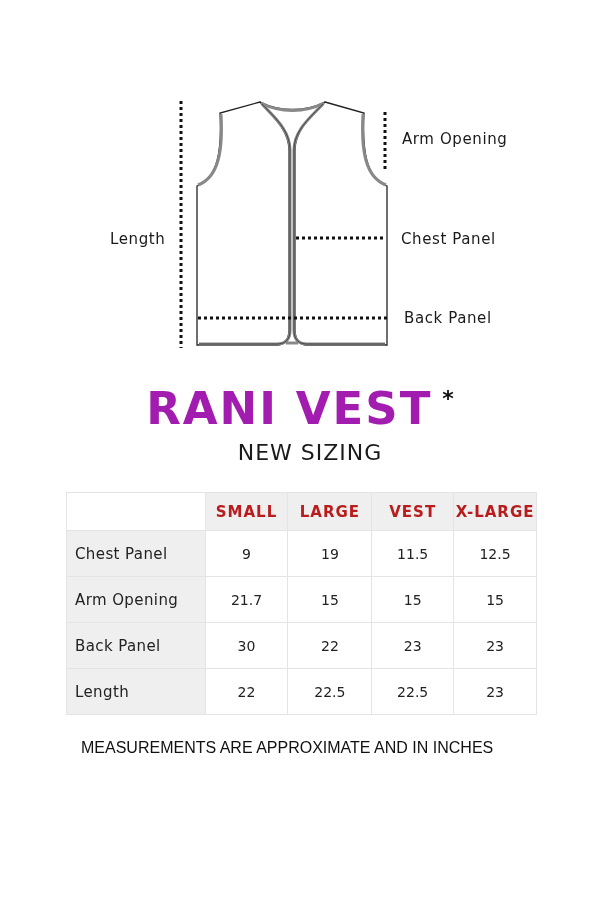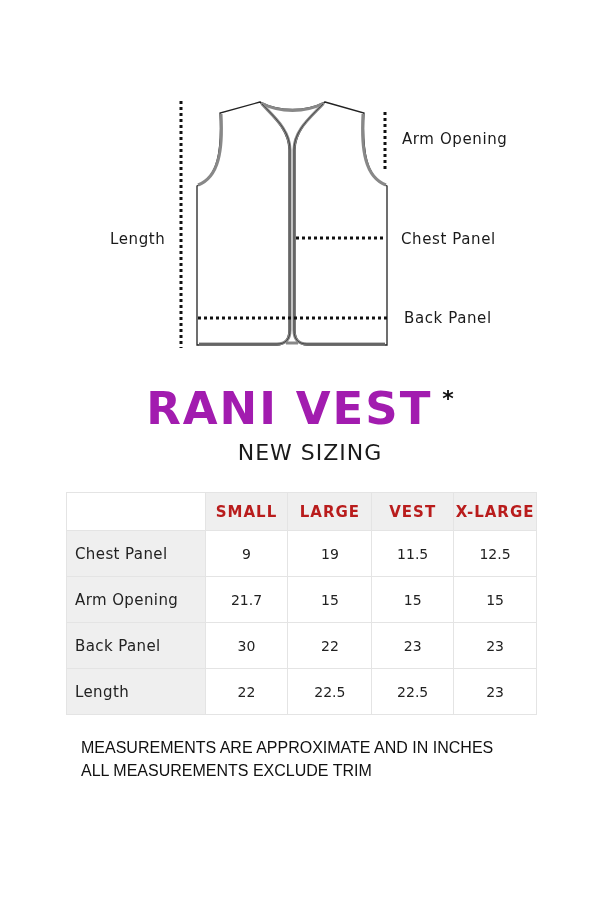--- a/index.html
+++ b/index.html
@@ -111,14 +111,13 @@
       <td>22</td>
       <td>22.5</td>
       <td>22.5</td>
       <td>23</td>
     </tr>
   </tbody>
 </table>
 
 <div class="notes">
   <div>MEASUREMENTS ARE APPROXIMATE AND IN INCHES</div>
-  <div>ALL MEASUREMENTS EXCLUDE TRIM</div>
 </div>
 
 </body></html>

